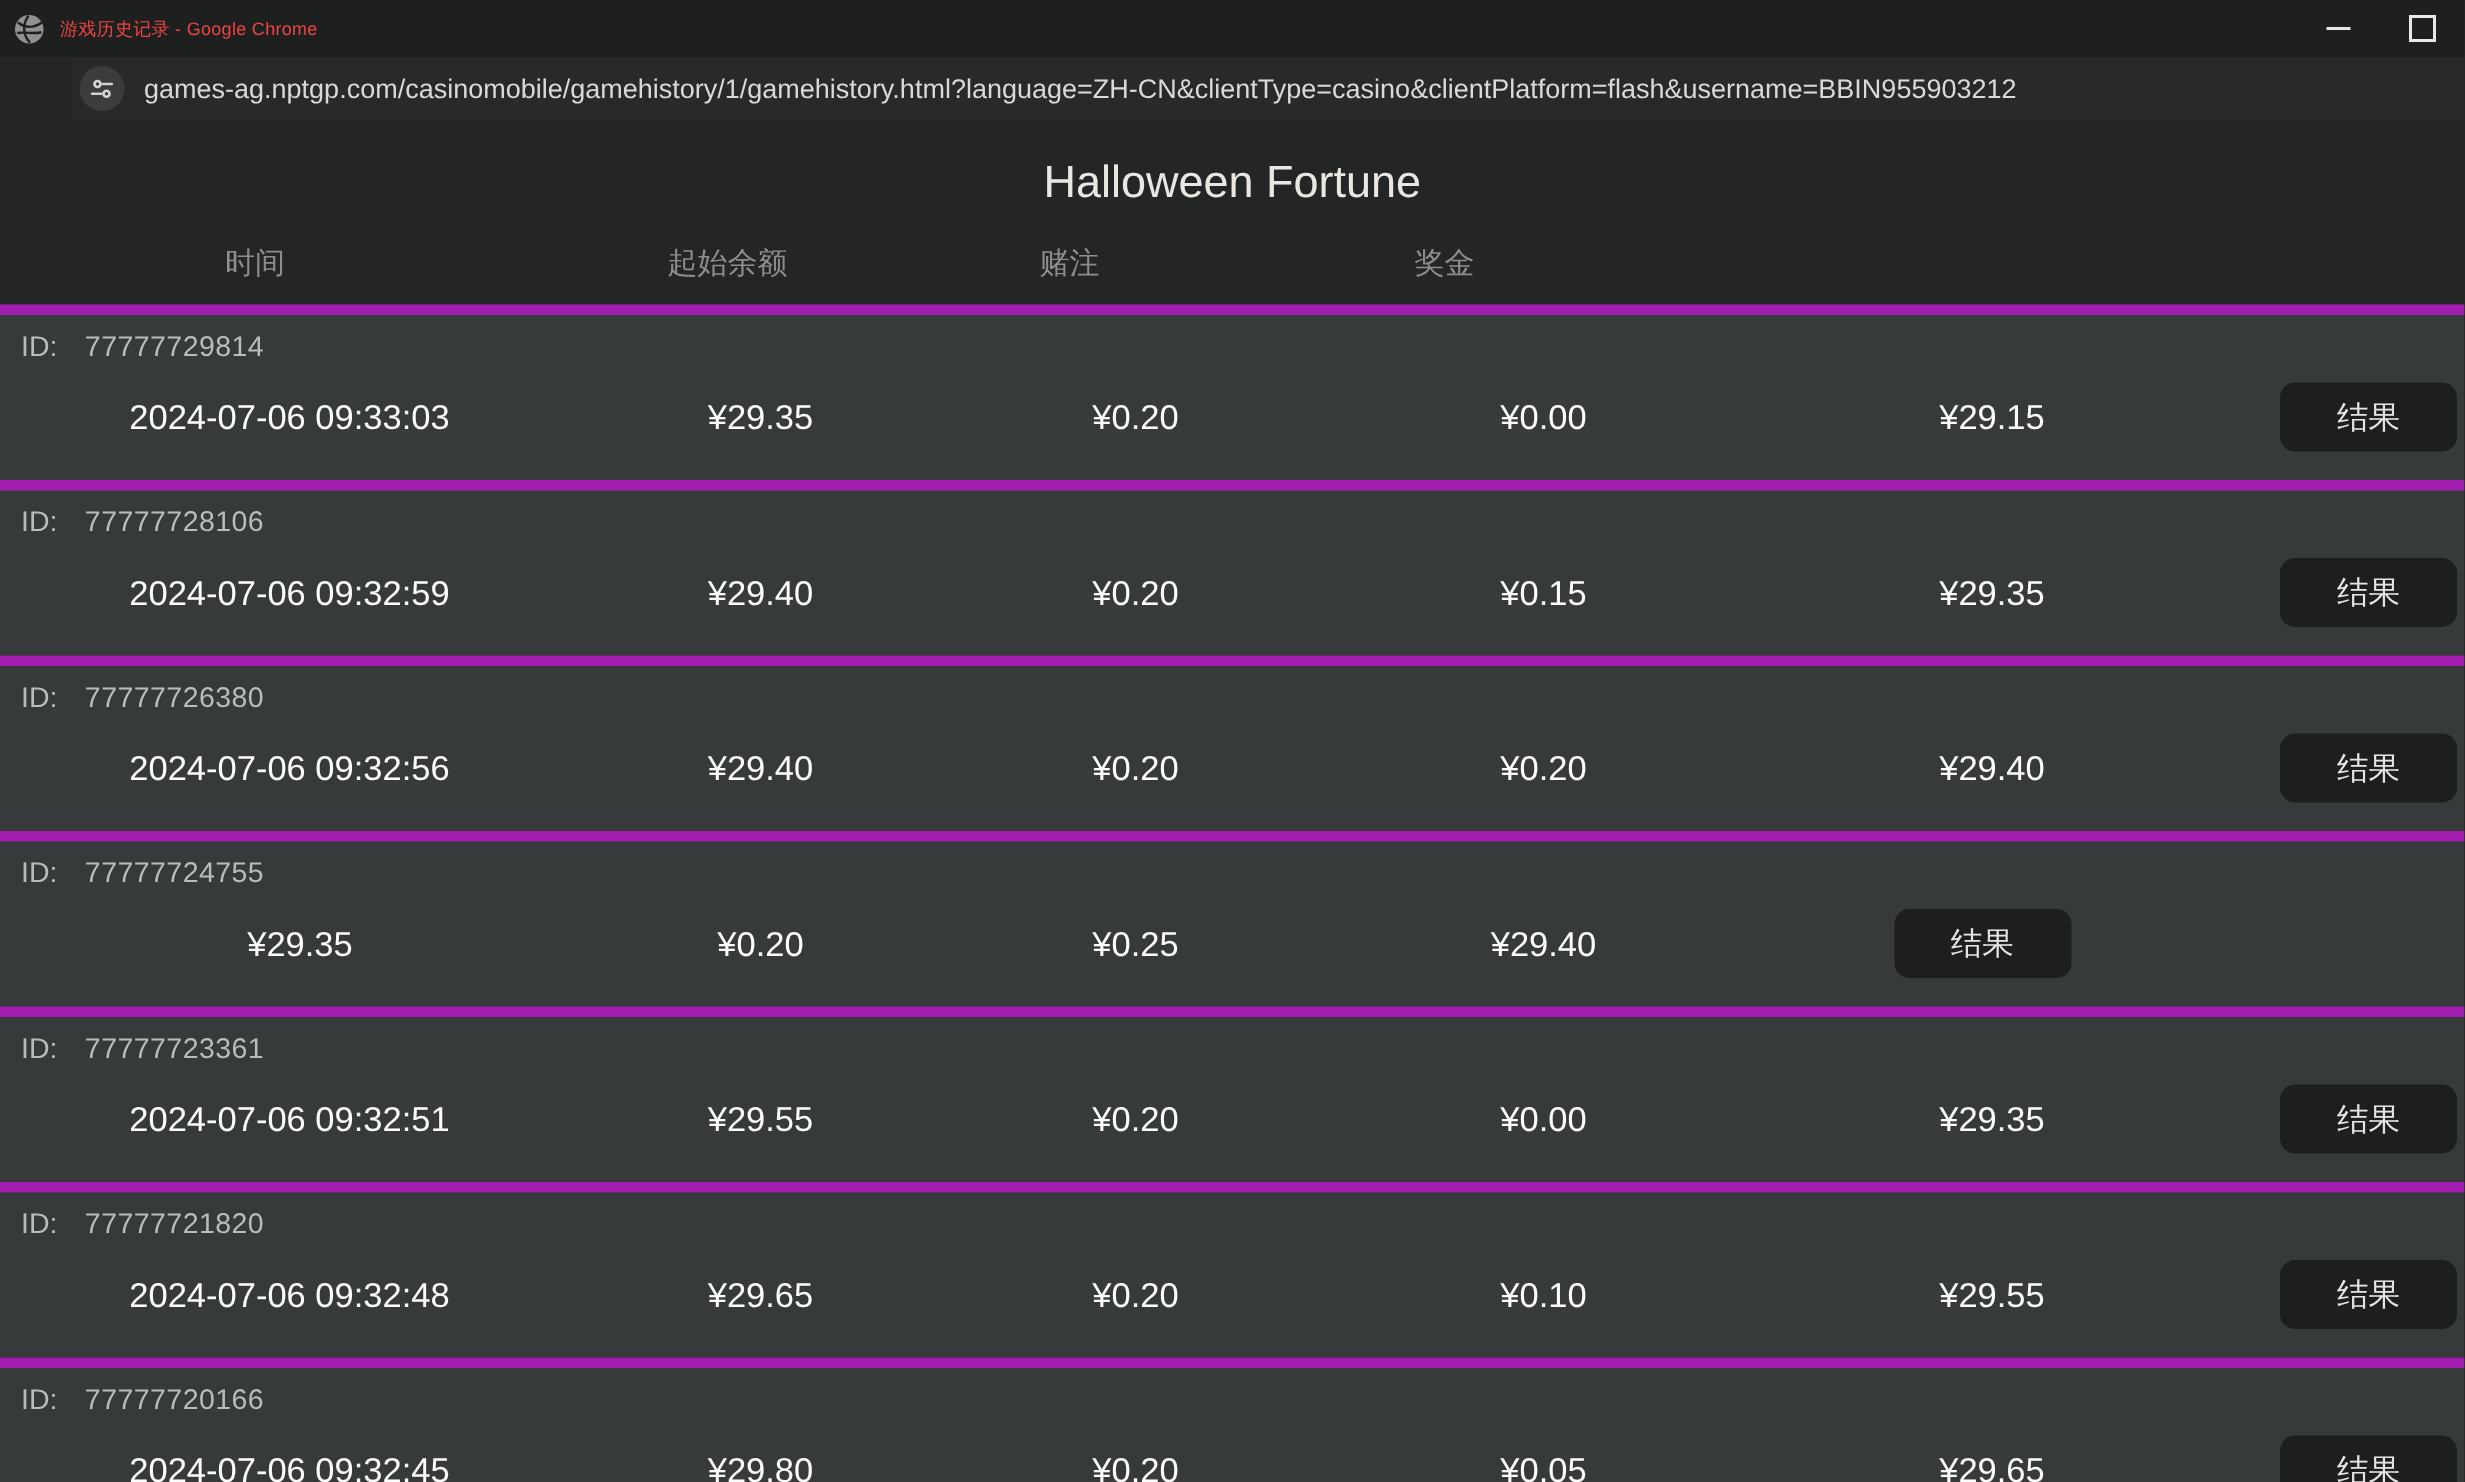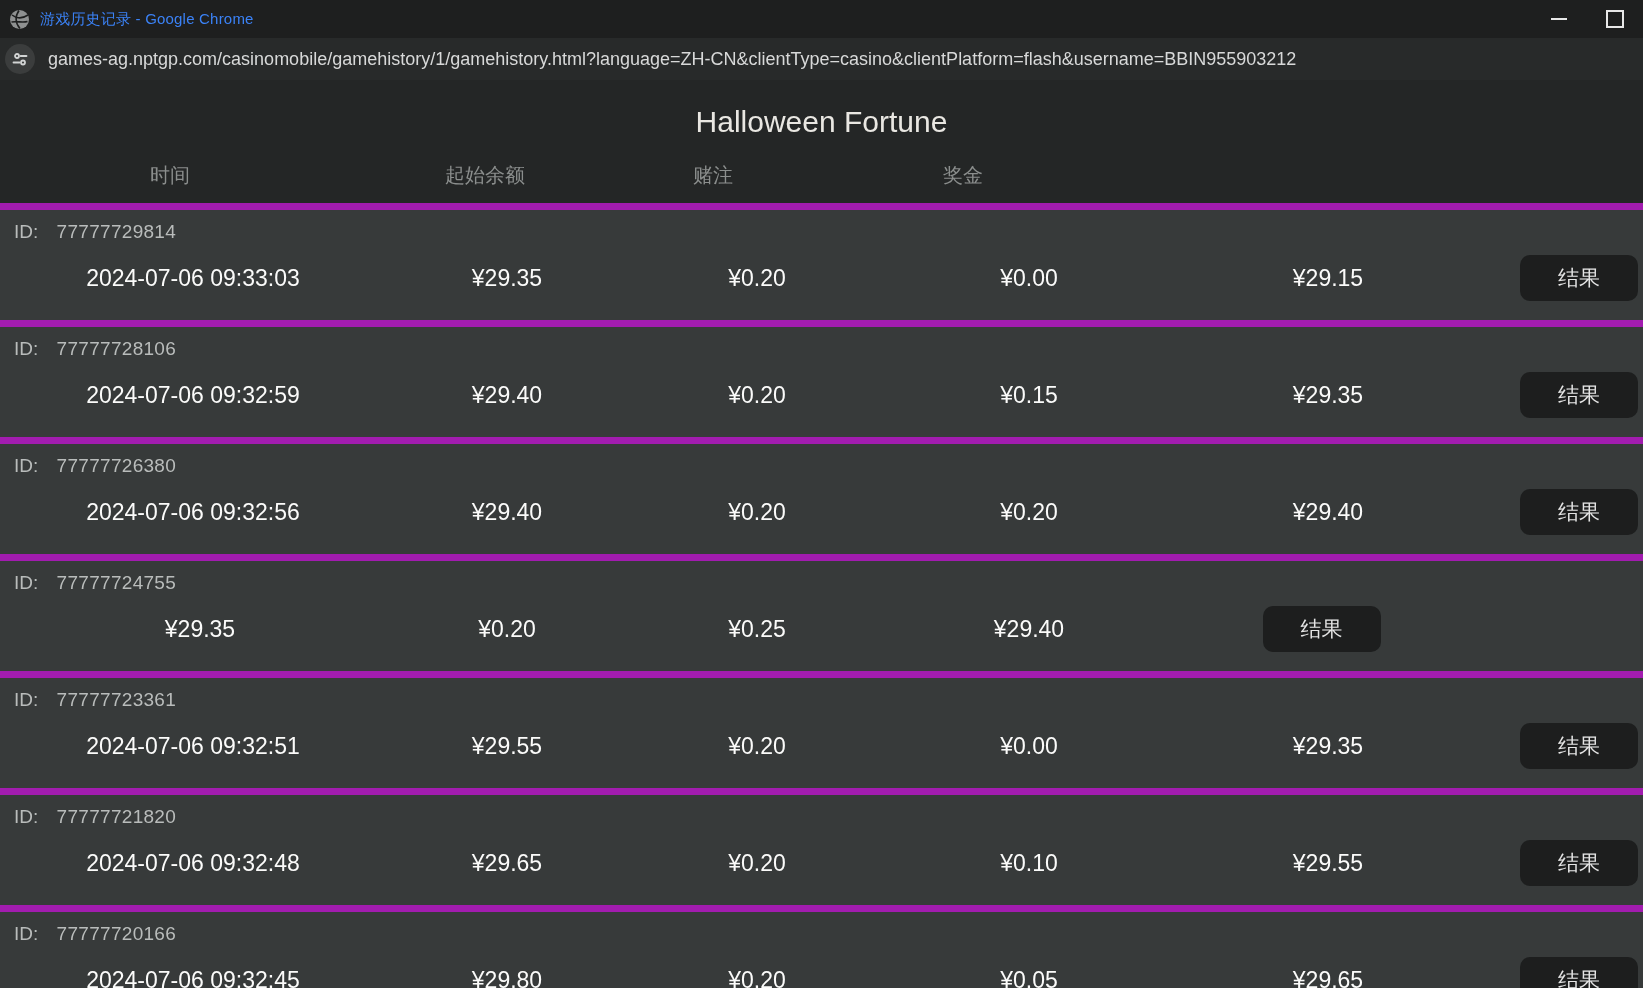--- a/index.html
+++ b/index.html
@@ -9,30 +9,30 @@
     font-family:"Liberation Sans", sans-serif;
     -webkit-font-smoothing:antialiased;
   }
 
   
   .titlebar {
     height:38px; background:#1e1f1f;
     display:flex; align-items:center;
   }
   .favicon { margin-left:9px; width:21px; height:21px; flex:0 0 auto; }
-  .window-title { margin-left:10px; font-size:15px; color:#3b82f6; letter-spacing:.2px; }
+  .window-title { margin-left:10px; font-size:12px; color:#ef4444; letter-spacing:.2px; }
   .win-controls { margin-left:auto; display:flex; height:100%; }
   .win-btn { width:56px; height:100%; display:flex; align-items:center; justify-content:center; cursor:default; }
   .min-glyph { width:16px; height:2px; background:#e8e8e8; display:block; }
   .max-glyph { width:14px; height:14px; border:2px solid #e8e8e8; display:block; }
 
   
   .urlbar {
     height:42px; background:#282a2a;
-    display:flex; align-items:center;
+    display:flex; align-items:center;margin-left:48px;
   }
   .tune-circle {
     margin-left:5px; width:30px; height:30px; border-radius:50%;
     background:#3b3d3d; display:flex; align-items:center; justify-content:center;
     flex:0 0 auto;
   }
   .url-text {
     margin-left:13px; font-size:18px; color:#d8d9d9;
     white-space:nowrap; overflow:hidden; flex:1 1 auto;
   }

